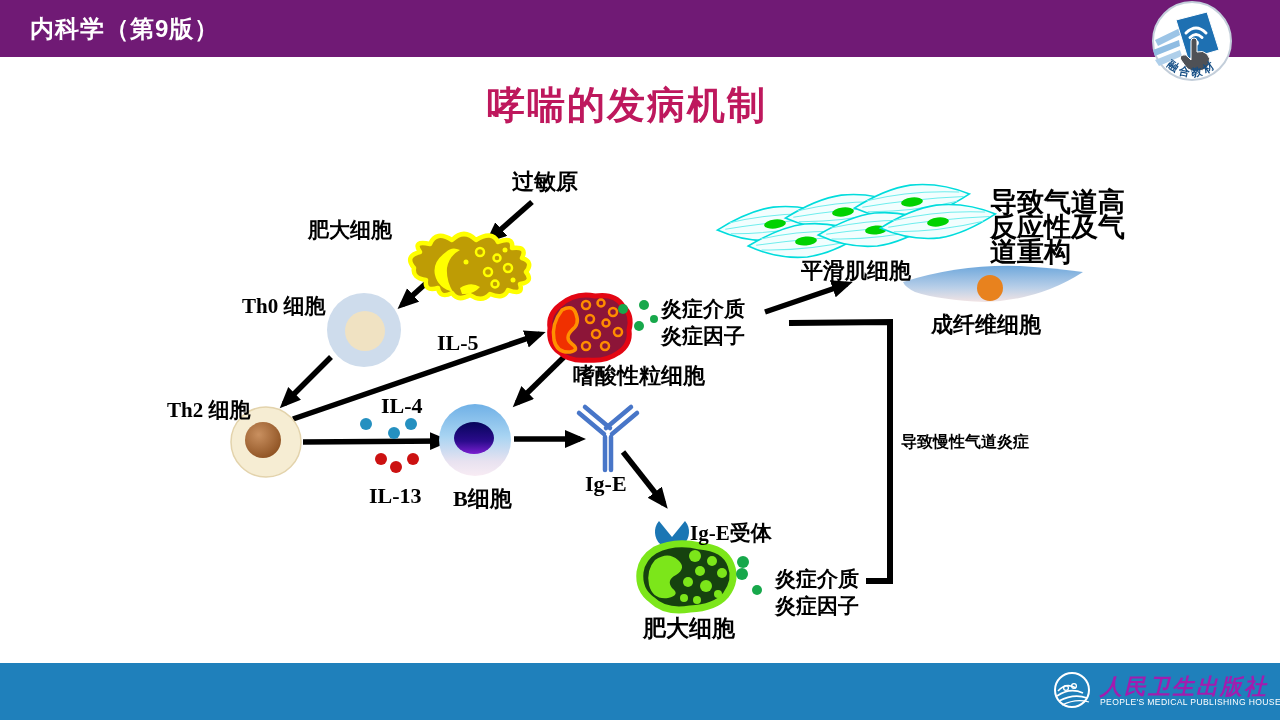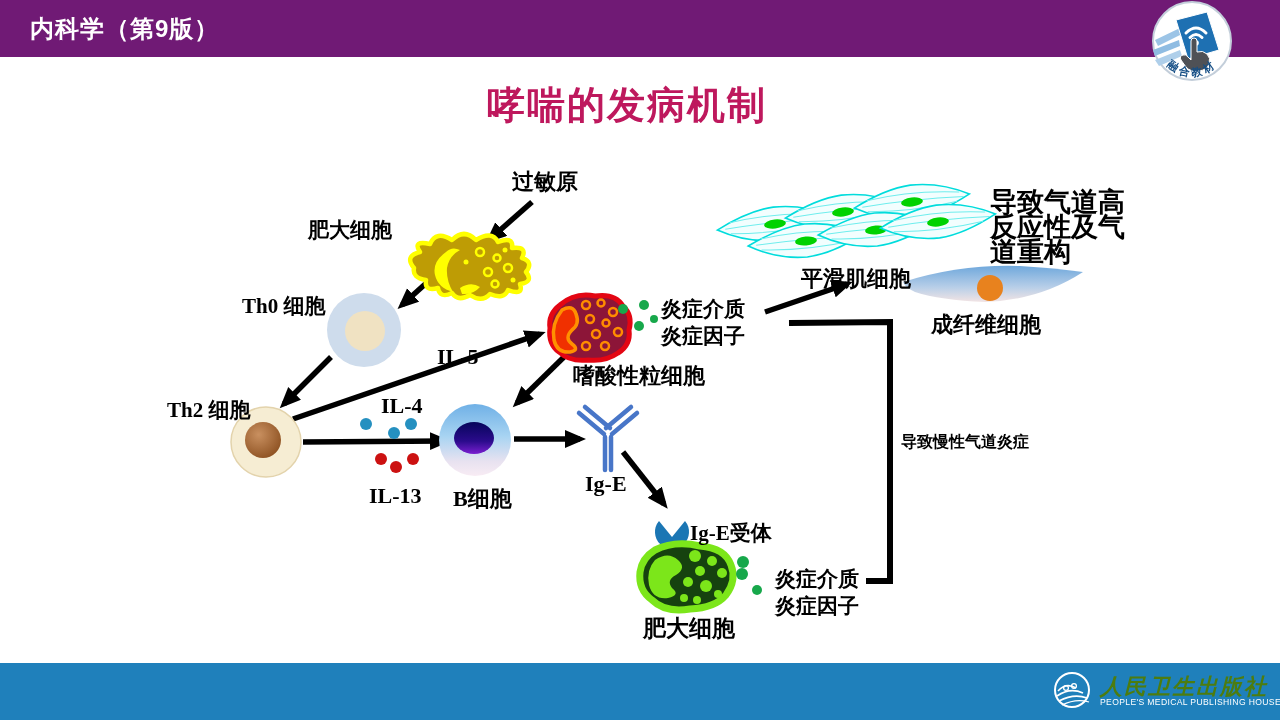--- a/index.html
+++ b/index.html
@@ -14,21 +14,21 @@
   }
   .course-title{
     position:absolute;left:30px;top:13px;color:#ffffff;
     font-size:24px;font-weight:800;letter-spacing:1px;
   }
   .footer-bar{
     position:absolute;left:0;top:663px;width:1280px;height:57px;
     background:#1F80BB;z-index:1;
   }
   .publisher-zh{
-    position:absolute;left:1100px;top:672px;width:170px;color:#4d7c0f;
+    position:absolute;left:1100px;top:672px;width:170px;color:#a21caf;
     font-family:"Liberation Serif","DejaVu Serif",serif;
     font-size:22px;font-weight:700;letter-spacing:2px;white-space:nowrap;z-index:6;
     font-style:italic;
   }
   .publisher-en{
     position:absolute;left:1100px;top:697px;width:160px;color:#ffffff;
     font-size:8.6px;letter-spacing:0.35px;white-space:nowrap;z-index:6;
   }
   
   .slide-title{
@@ -36,32 +36,32 @@
     font-size:38px;font-weight:700;color:#be185d;letter-spacing:2px;z-index:6;
   }
   
   .diagram-svg{position:absolute;left:0;top:0;width:1280px;height:720px;z-index:5;pointer-events:none;}
   .lbl{position:absolute;color:#000;font-weight:800;white-space:nowrap;z-index:6;}
   .lbl.hei{font-family:"Liberation Sans","DejaVu Sans",sans-serif;font-weight:800;}
   .lbl.serif{font-family:"Liberation Serif","DejaVu Serif",serif;font-weight:700;}
   .lbl-allergen{left:512px;top:167px;font-size:22px;}
   .lbl-dendritic{left:308px;top:216px;font-size:21px;}
   .lbl-th0{left:242px;top:292px;font-size:21px;}
-  .lbl-il5{left:437px;top:330px;font-size:22px;margin-top:14px;}
+  .lbl-il5{left:437px;top:330px;font-size:22px;}
   .lbl-th2{left:167px;top:396px;font-size:21px;text-align:right;}
   .lbl-il4{left:381px;top:393px;font-size:22px;}
   .lbl-il13{left:369px;top:483px;font-size:22px;}
   .lbl-bcell{left:453px;top:484px;font-size:22px;}
   .lbl-eos{left:573px;top:361px;font-size:22px;}
   .lbl-med1{left:661px;top:295px;font-size:21px;line-height:27px;}
   .lbl-ige{left:585px;top:471px;font-size:22px;}
   .lbl-ige-receptor{left:690px;top:519px;font-size:21px;}
   .lbl-mast{left:643px;top:613px;font-size:23px;}
   .lbl-med2{left:775px;top:565px;font-size:21px;line-height:27px;}
-  .lbl-smooth{left:801px;top:264px;font-size:22px;}
+  .lbl-smooth{left:801px;top:256px;font-size:22px;}
   .lbl-outcome-airway{left:990px;top:190px;font-size:27px;line-height:25px;white-space:normal;width:158px;}
   .lbl-fibro{left:931px;top:310px;font-size:22px;text-align:center;}
   .lbl-outcome-chronic{left:901px;top:432px;font-size:16px;}
   .med-col{display:flex;flex-direction:column;}
 </style>
 </head>
 <body>
 
 <div class="header-bar">
   <div class="course-title">内科学（第9版）</div>

